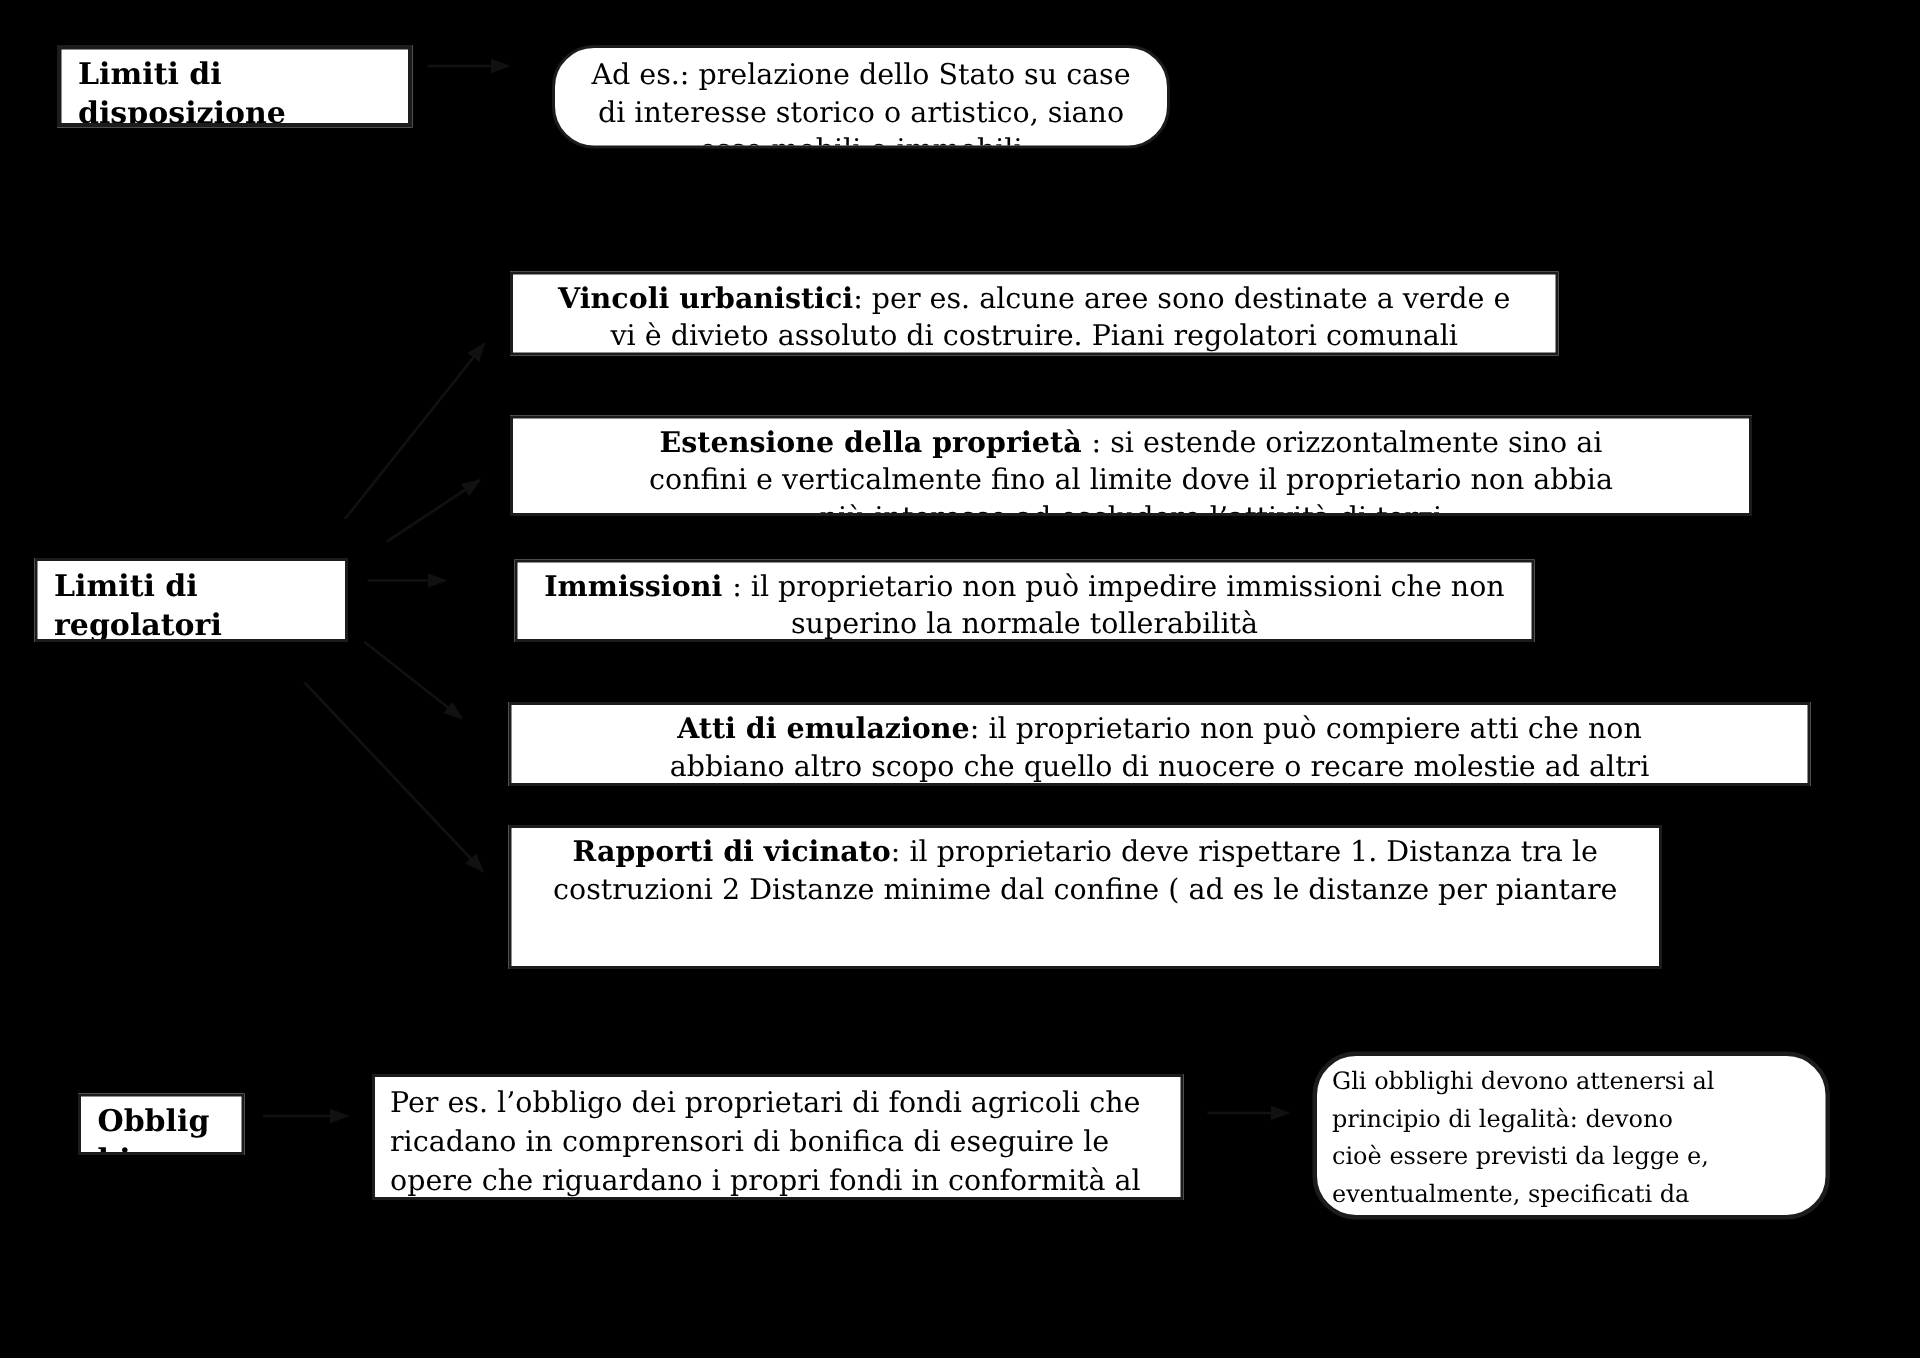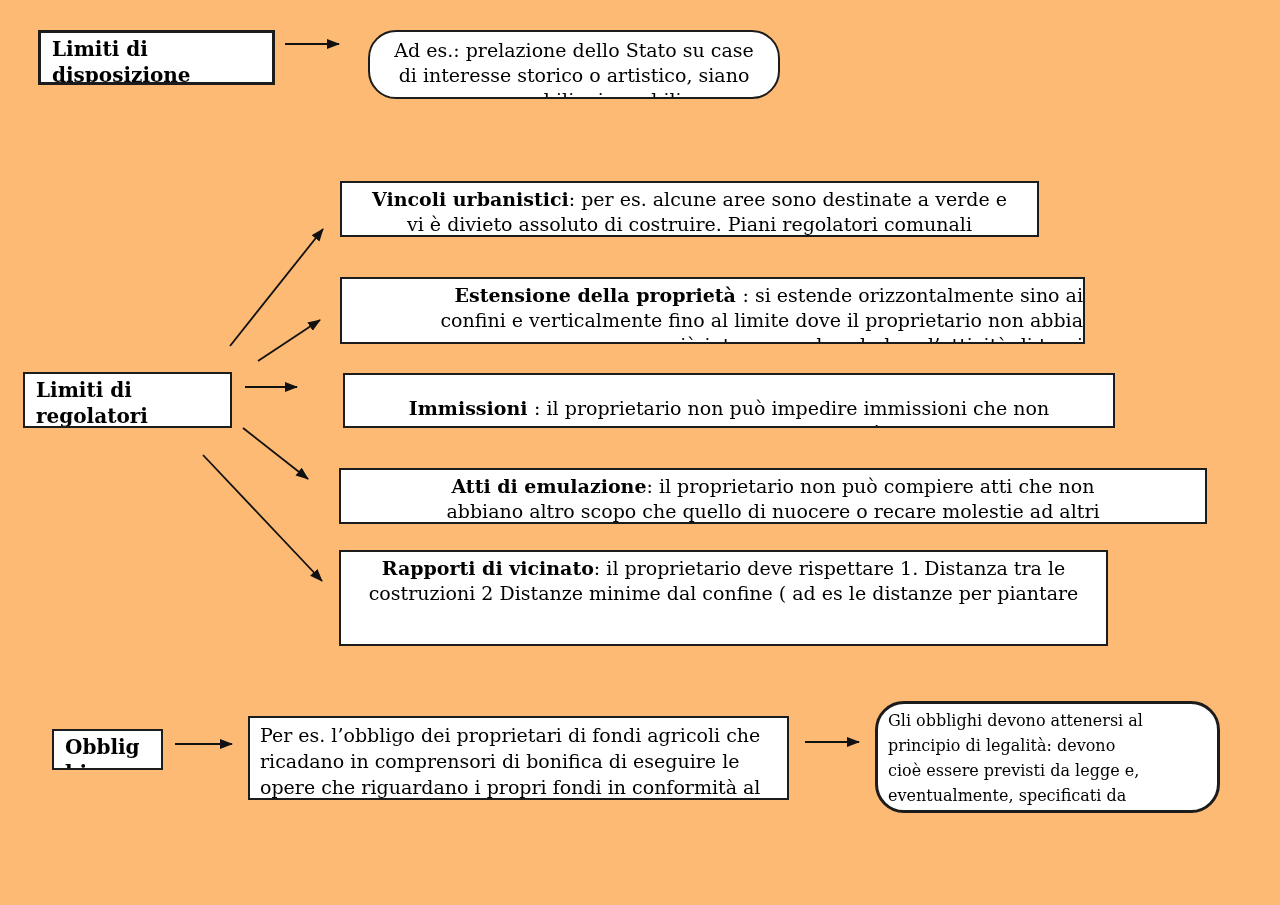--- a/index.html
+++ b/index.html
@@ -1,40 +1,40 @@
 <!DOCTYPE html>
 <html><head>
 <meta charset="utf-8">
 <style>
   html,body{margin:0;padding:0;background:#ffffff;}
   #canvas{
     position:relative;
     width:1280px;height:905px;
-    background:#fdba74;
+    background:#000000;
     color:#000;
     font-family:"DejaVu Serif", "Liberation Serif", serif;
     overflow:hidden;
   }
   .box{
     position:absolute;
     background:#ffffff;
     border:2px solid #1c1c1c;
     box-sizing:border-box;
     overflow:hidden;
   }
   .ln{white-space:nowrap;}
   .center{text-align:center;}
   .bold-label{font-weight:bold;font-size:20px;line-height:26px;padding:3px 0 0 11px;}
   .body-text{font-size:19px;line-height:25px;}
 
   #box-disposizione{left:38px;top:30px;width:237px;height:55px;border-width:3px;}
   #box-ad-es{left:368px;top:30px;width:412px;height:69px;padding-top:6px;border-radius:28px;}
   #box-vincoli{left:340px;top:181px;width:699px;height:56px;padding-top:4px;}
-  #box-estensione{left:340px;top:277px;width:745px;height:67px;padding-top:4px;text-align:right;}
-  #box-immissioni{left:343px;top:373px;width:772px;height:55px;padding-top:21px;}
+  #box-estensione{left:340px;top:277px;width:828px;height:67px;padding-top:4px;}
+  #box-immissioni{left:343px;top:373px;width:680px;height:55px;padding-top:4px;}
   #box-atti{left:339px;top:468px;width:868px;height:56px;padding-top:4px;}
   #box-rapporti{left:339px;top:550px;width:769px;height:96px;padding-top:4px;}
   #box-godimento{left:23px;top:372px;width:209px;height:56px;}
   #box-obblighi{left:52px;top:729px;width:111px;height:41px;}
   #box-per-es{left:248px;top:716px;width:541px;height:84px;padding:4px 0 0 10px;font-size:19px;line-height:26px;}
   #box-gli-obblighi{left:875px;top:701px;width:345px;height:112px;padding:4px 0 0 10px;font-size:16px;line-height:25px;border-width:3px;border-radius:29px;}
 
   #arrows{position:absolute;left:0;top:0;width:1280px;height:905px;pointer-events:none;}
   #arrows line{stroke:#111111;stroke-width:1.8;}
   #arrows path{fill:#111111;}

